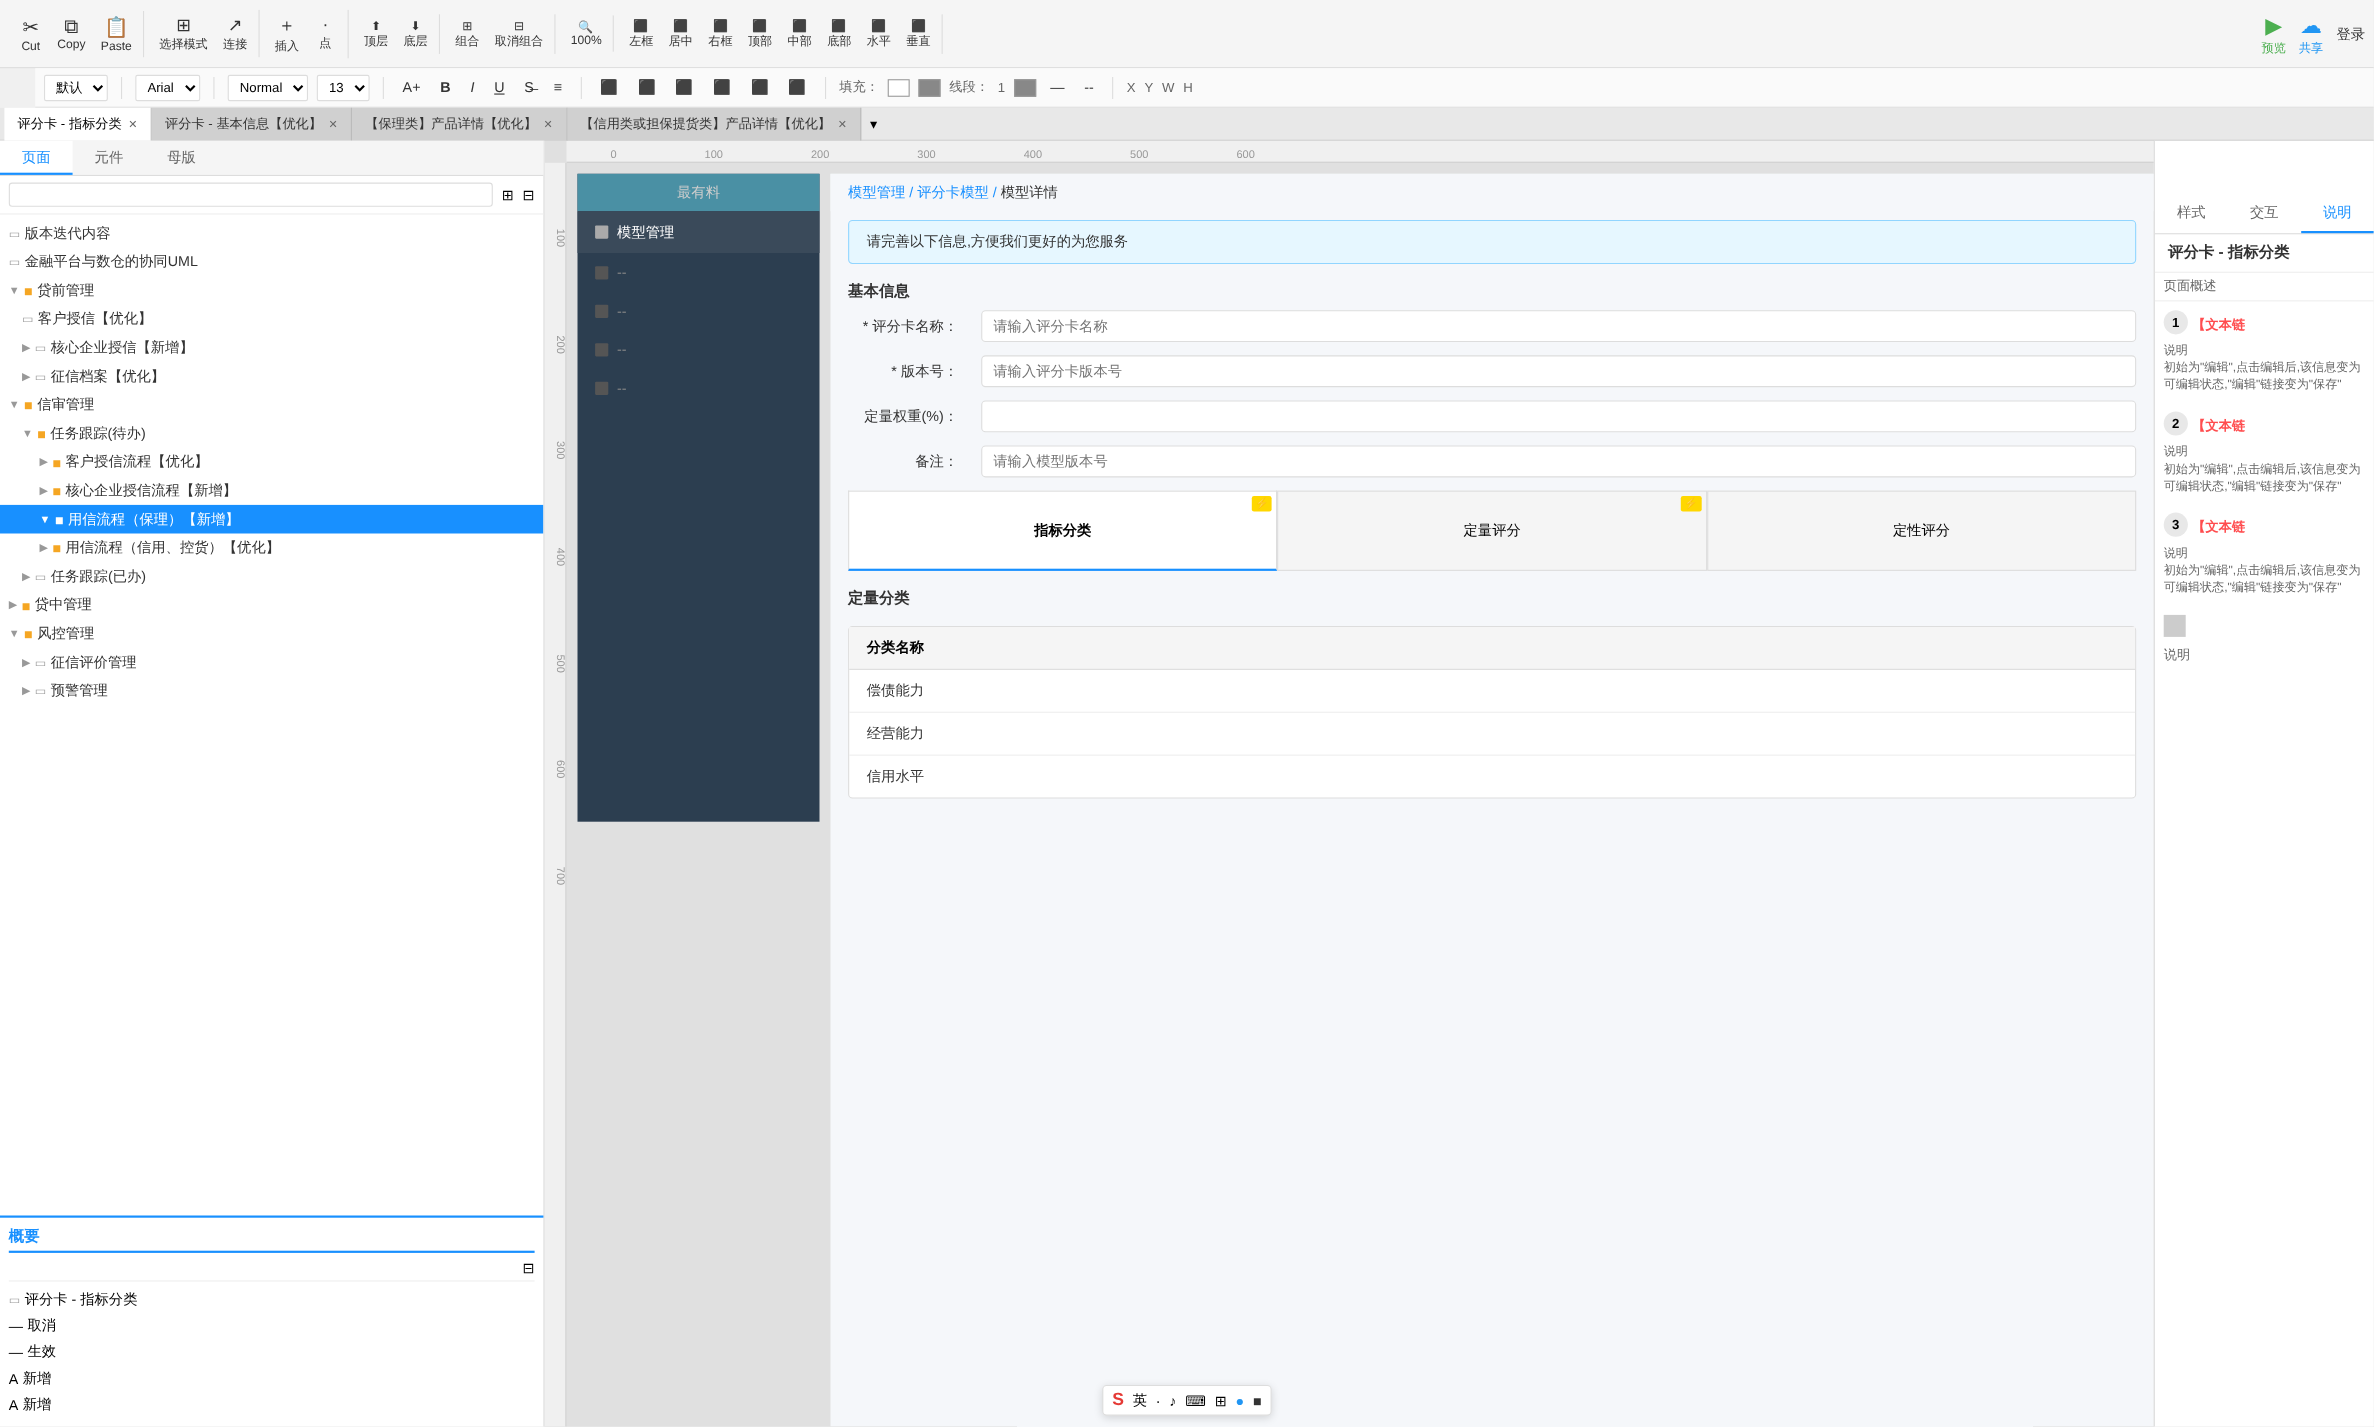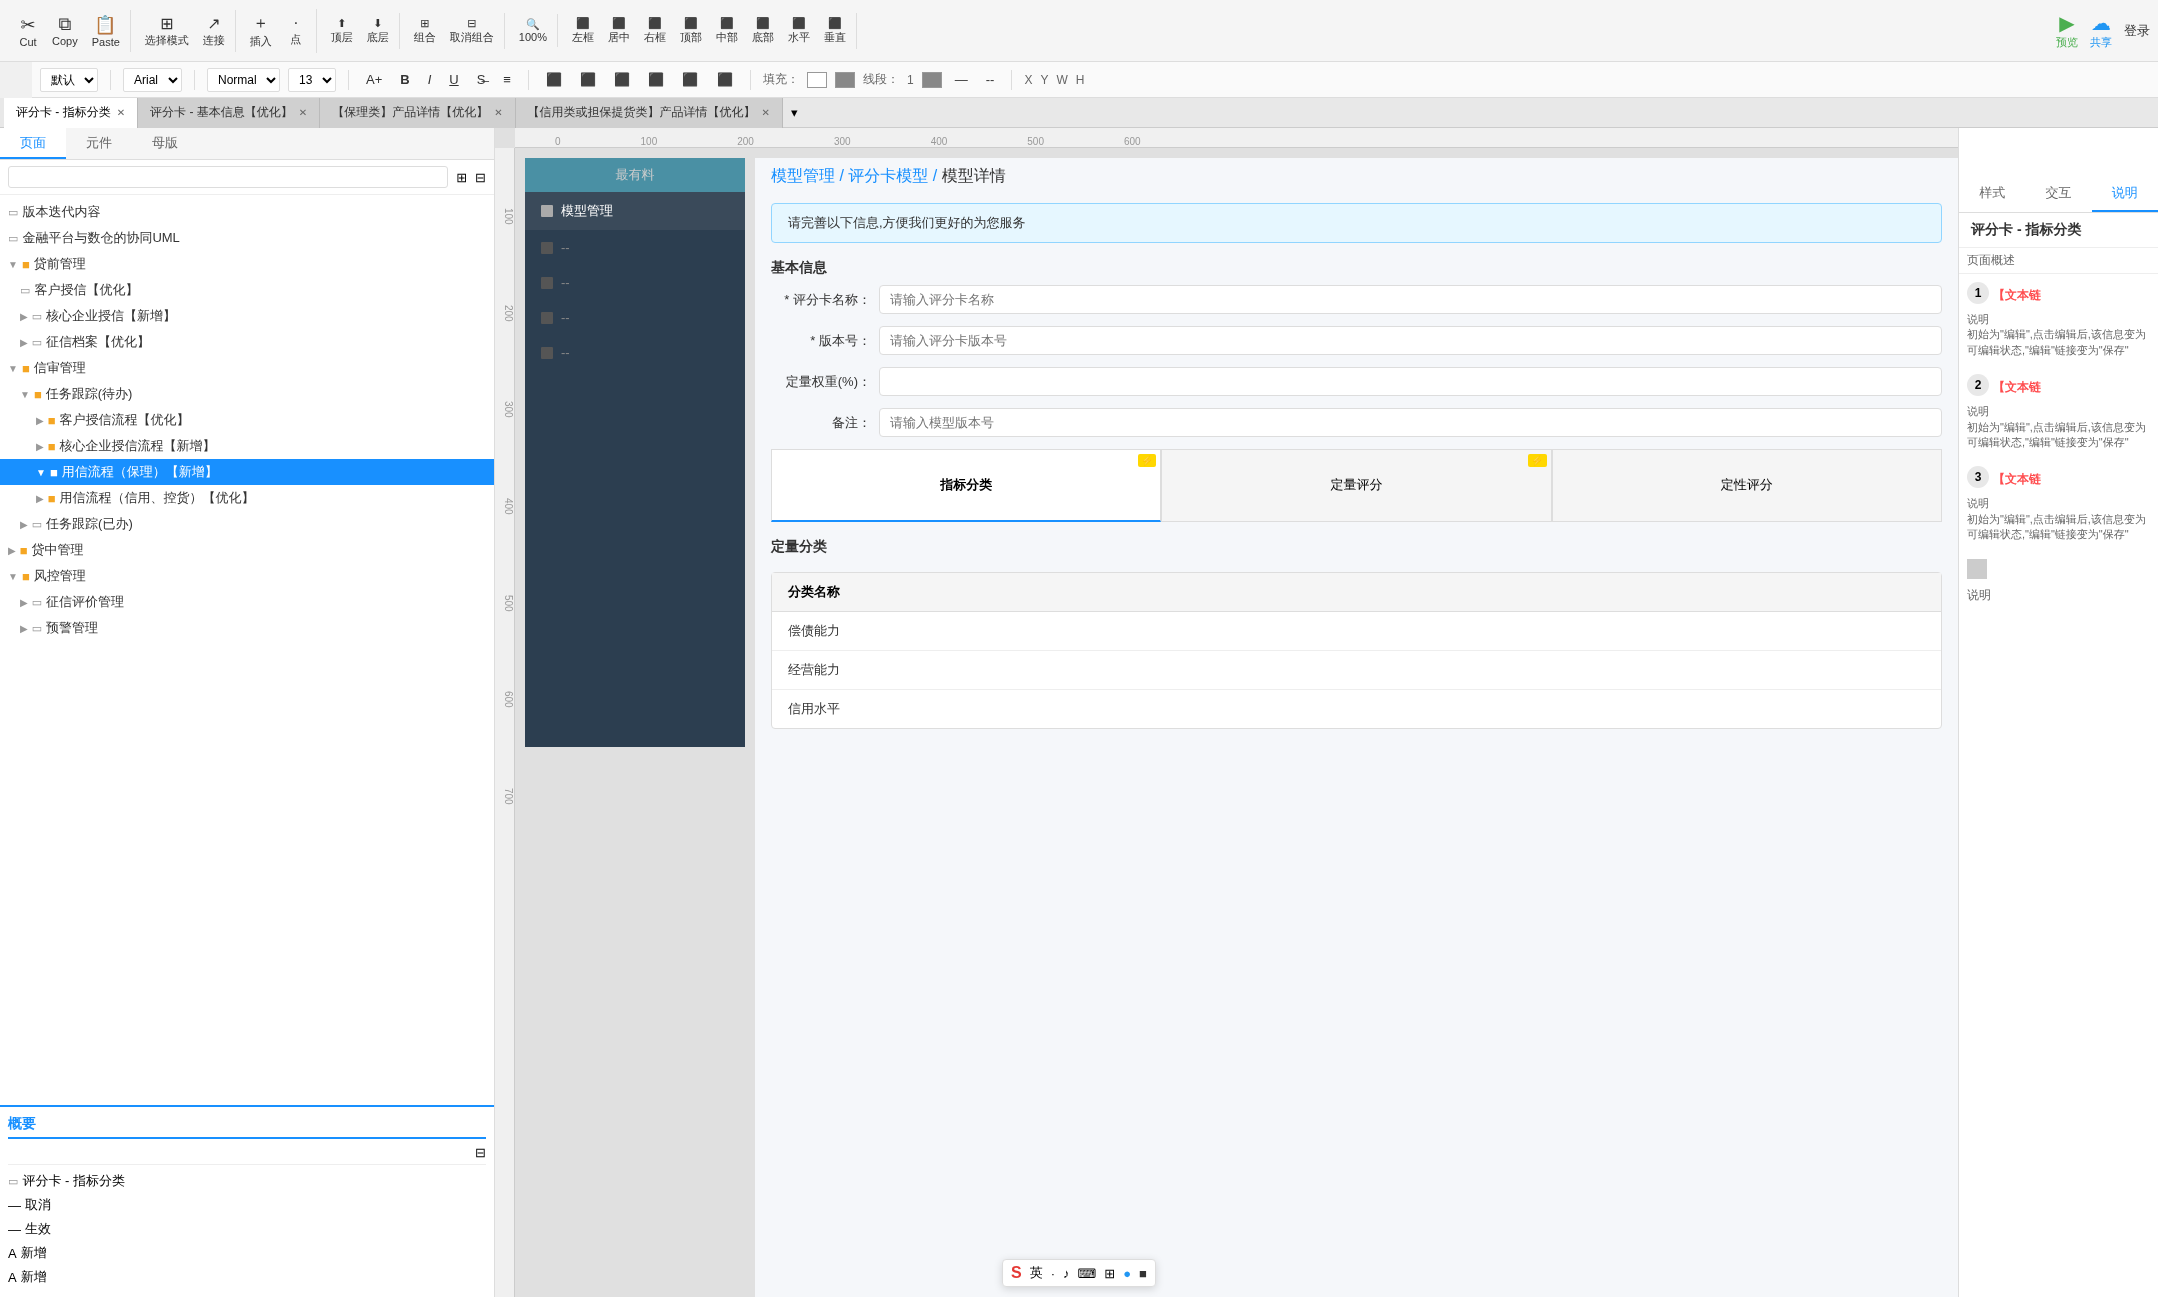--- a/index.html
+++ b/index.html
@@ -262,21 +262,21 @@
     .content-panel {
       position: absolute;
       top: 10px;
       left: 240px;
       right: 0;
       bottom: 0;
       background: #f5f7fa;
     }
     .breadcrumb {
       padding: 8px 16px;
-      font-size: 16px;
+      font-size: 13px;
       color: #666;
       background: #f5f7fa;
     }
     .breadcrumb span { color: #1890ff; }
 
     .alert-box {
       margin: 8px 16px;
       padding: 10px 16px;
       background: #e6f7ff;
       border: 1px solid #91d5ff;
@@ -290,21 +290,21 @@
       font-weight: bold;
       color: #333;
     }
     .form-area {
       padding: 0 16px;
     }
     .form-row {
       display: flex;
       align-items: center;
       margin-bottom: 12px;
-      gap: 8px;
+      gap: 21px;
     }
     .form-label {
       width: 100px;
       text-align: right;
       font-size: 13px;
       color: #333;
       flex-shrink: 0;
     }
     .form-input {
       flex: 1;

